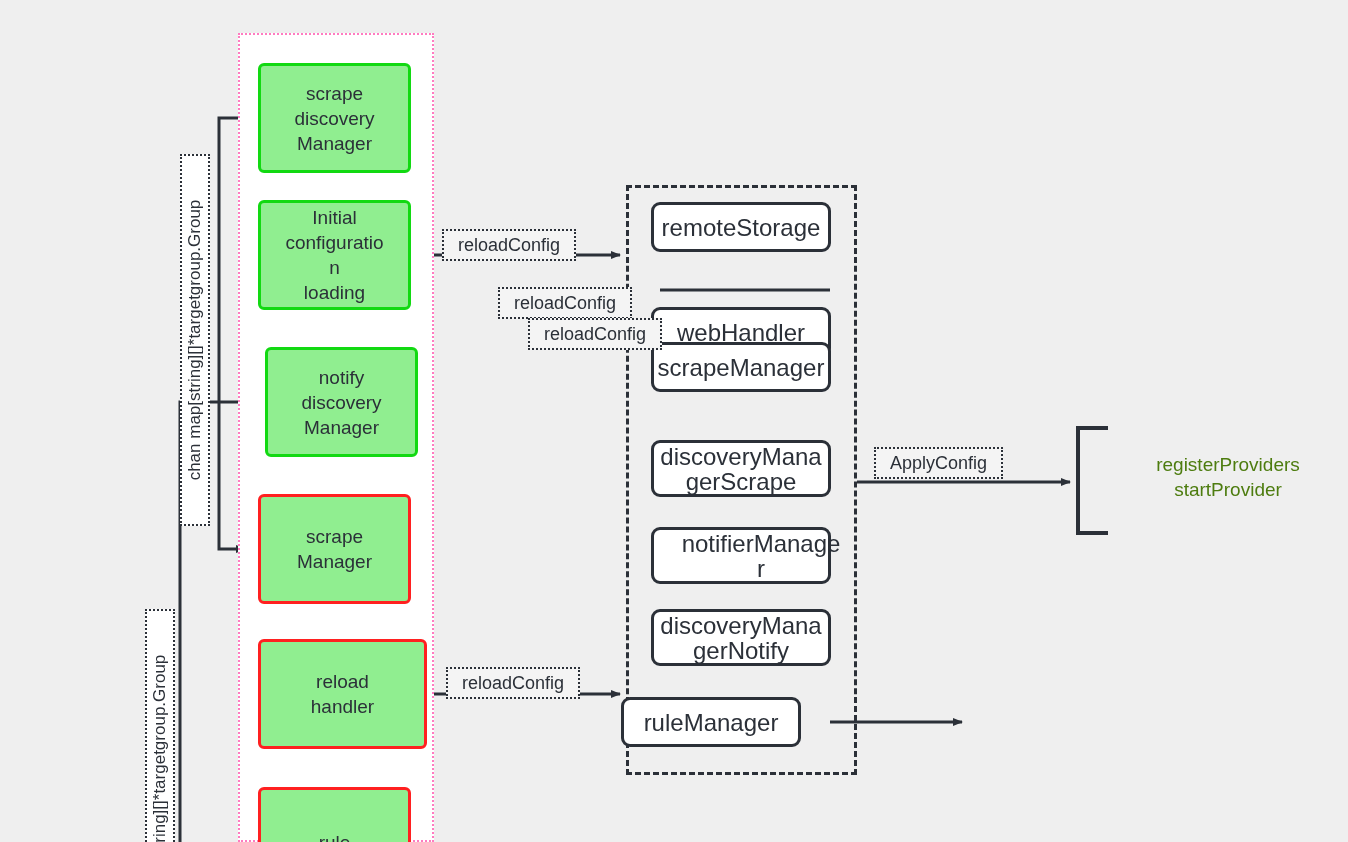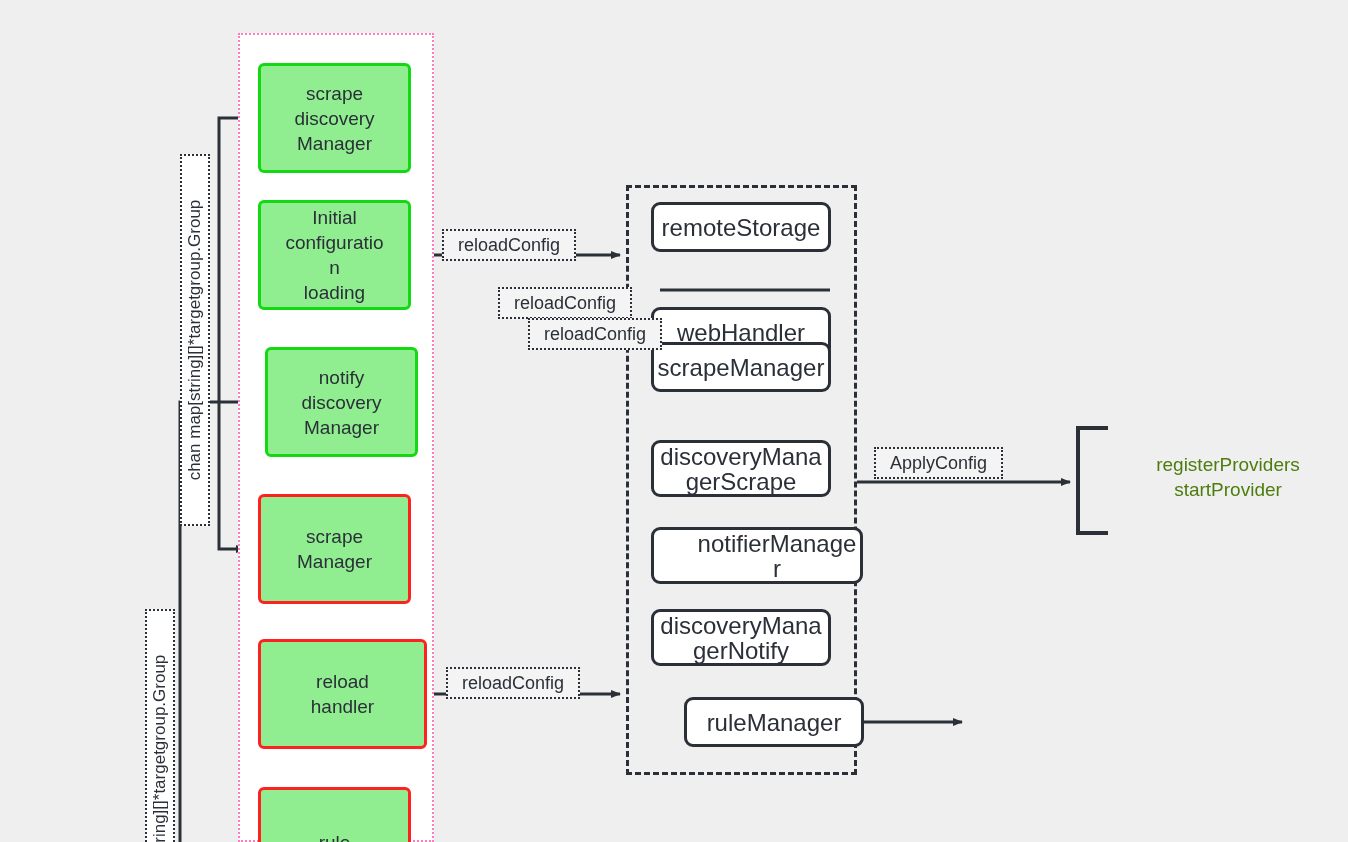--- a/index.html
+++ b/index.html
@@ -173,27 +173,27 @@
 
 <div class="wbox" style="left:651px;top:202px;width:180px;height:50px;">remoteStorage</div>
 
 <div class="wbox" style="left:651px;top:287px;width:180px;height:50px;margin-top:20px;">webHandler</div>
 
 <div class="wbox" style="left:651px;top:342px;width:180px;height:50px;">scrapeManager</div>
 
 <div class="wbox" style="left:651px;top:440px;width:180px;height:57px;">discoveryMana
 gerScrape</div>
 
-<div class="wbox" style="left:651px;top:527px;width:212px;height:57px;padding-left:40px;">notifierManage
+<div class="wbox" style="left:651px;top:527px;width:180px;height:57px;padding-left:40px;">notifierManage
 r</div>
 
 <div class="wbox" style="left:651px;top:609px;width:180px;height:57px;">discoveryMana
 gerNotify</div>
 
-<div class="wbox" style="left:684px;top:697px;width:180px;height:50px;">ruleManager</div>
+<div class="wbox" style="left:621px;top:697px;width:180px;height:50px;">ruleManager</div>
 
 <div class="elabel" style="left:442px;top:218px;height:32px;">reloadConfig</div>
 
 <div class="elabel" style="left:498px;top:276px;height:32px;">reloadConfig</div>
 
 <div class="elabel" style="left:528px;top:307px;height:32px;">reloadConfig</div>
 
 <div class="elabel" style="left:446px;top:656px;height:32px;">reloadConfig</div>
 
 <div class="elabel" style="left:874px;top:436px;height:32px;">ApplyConfig</div>

